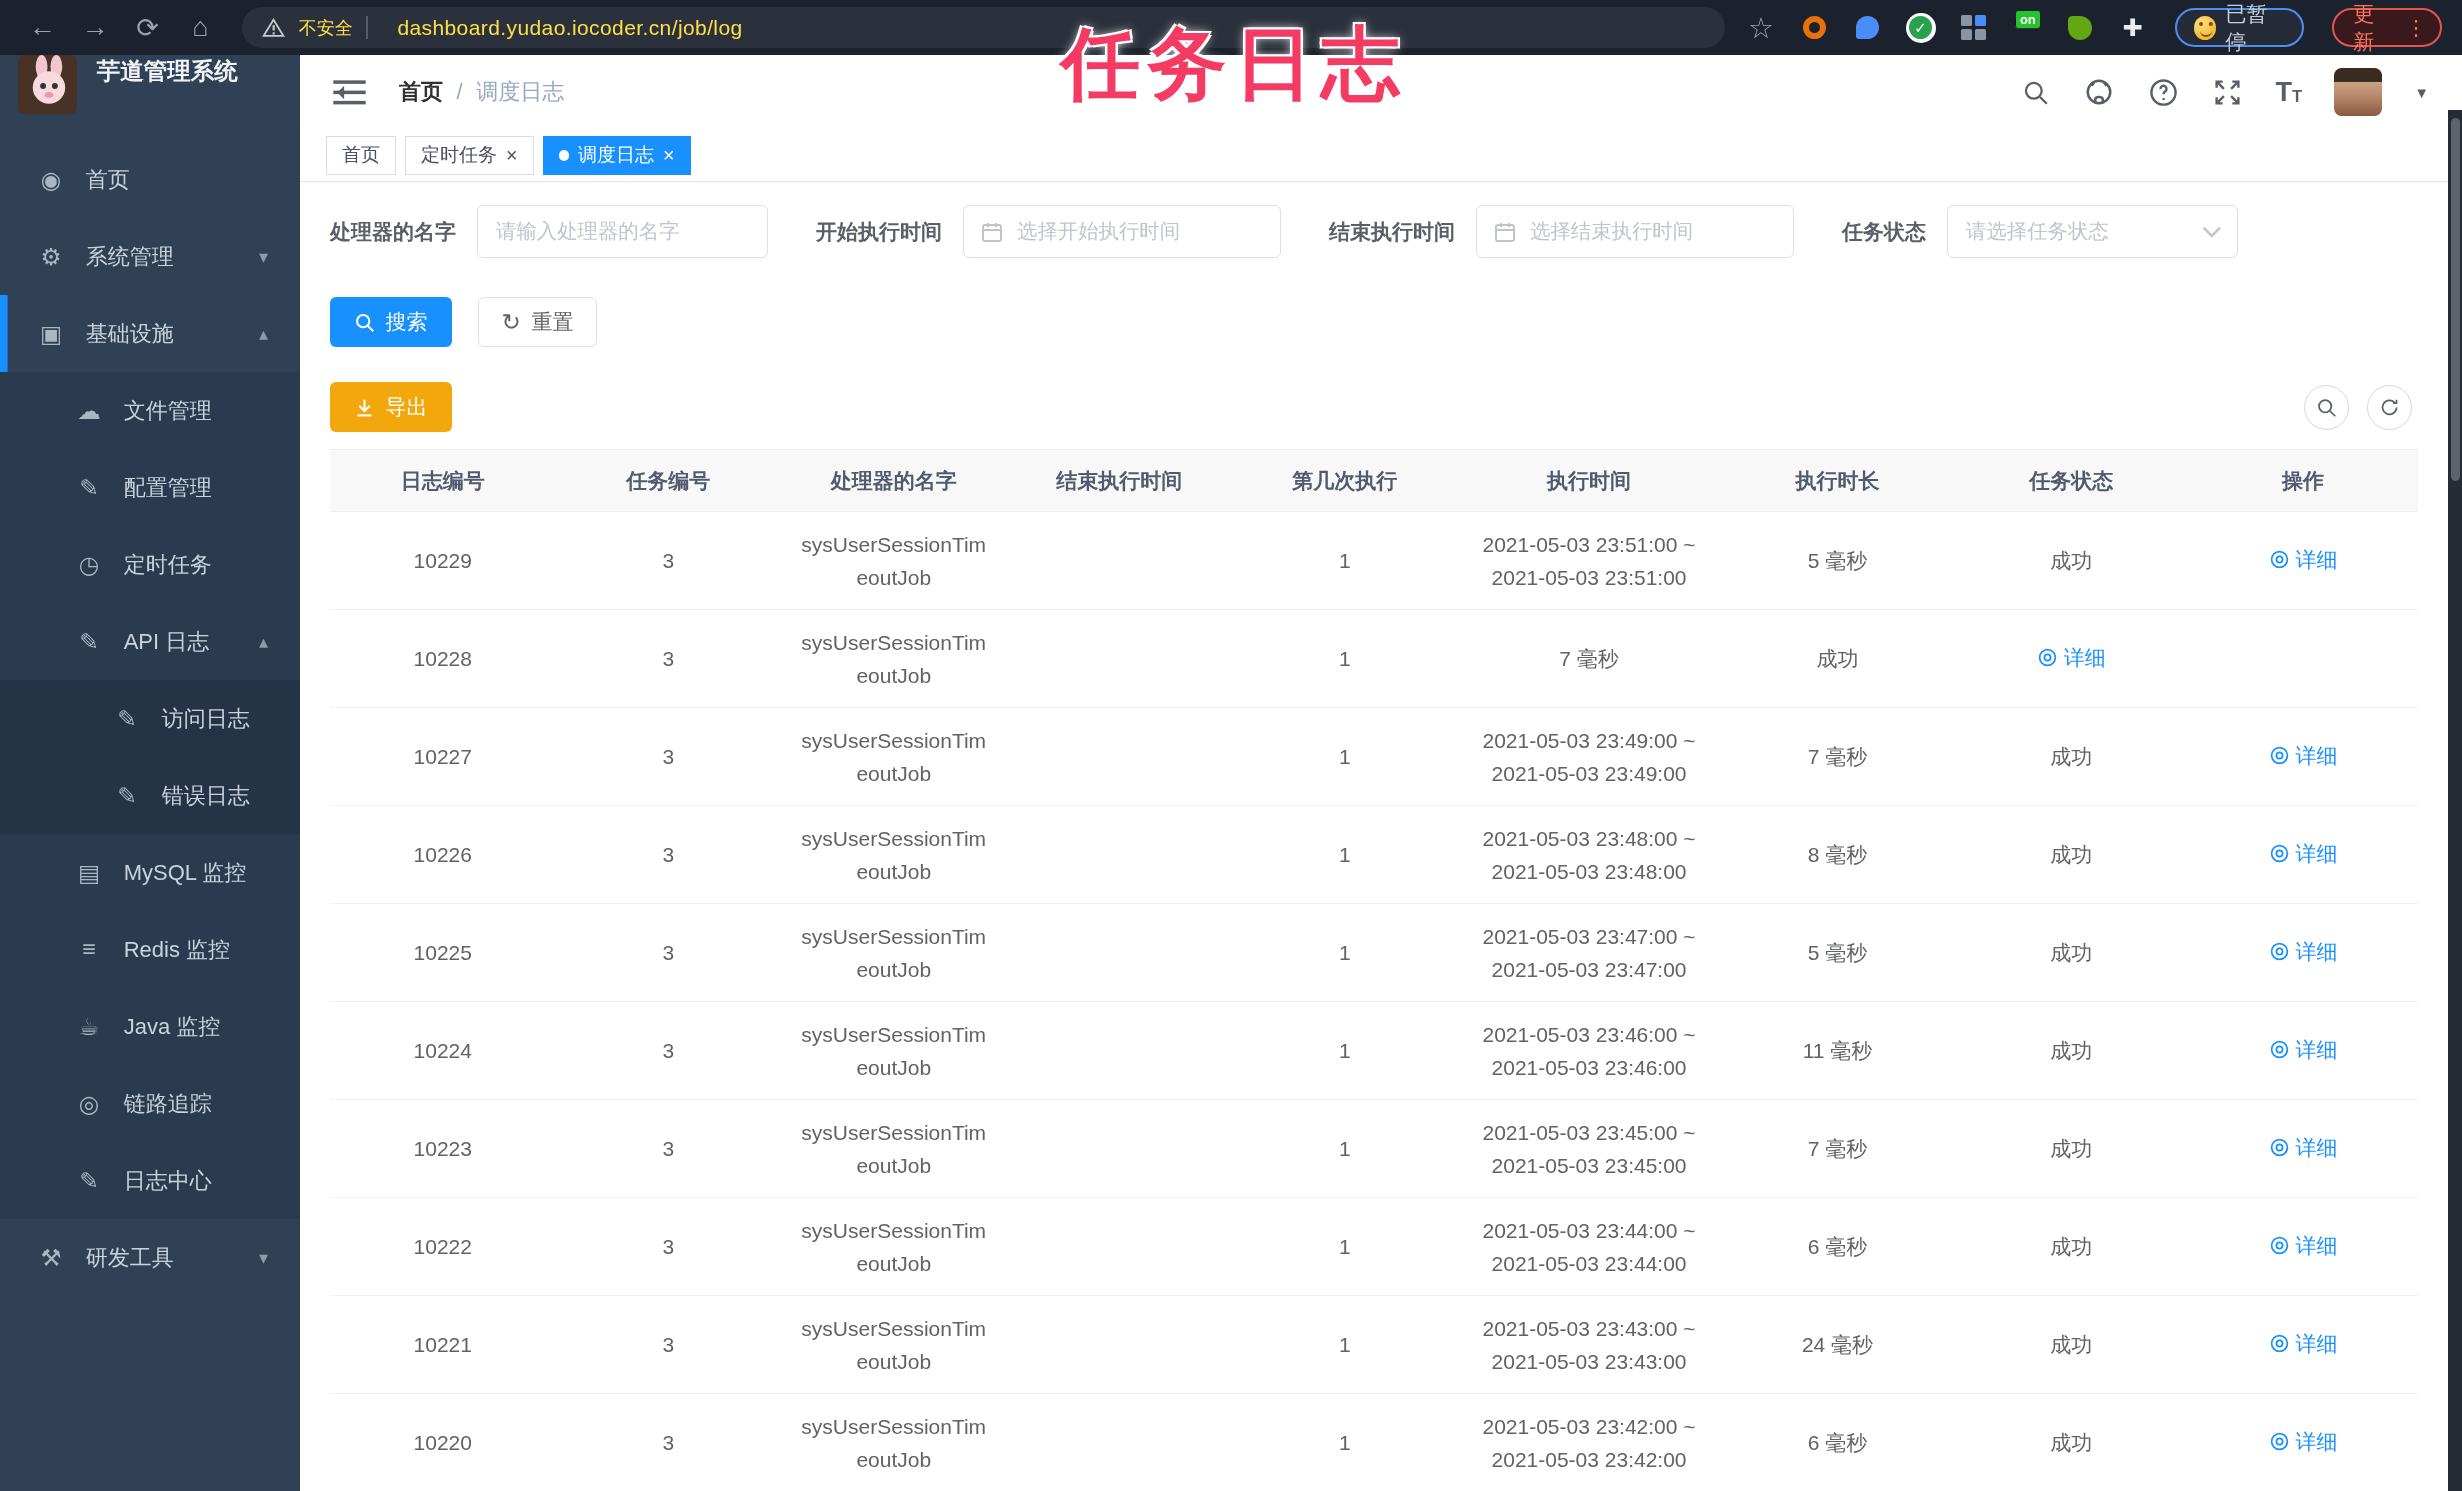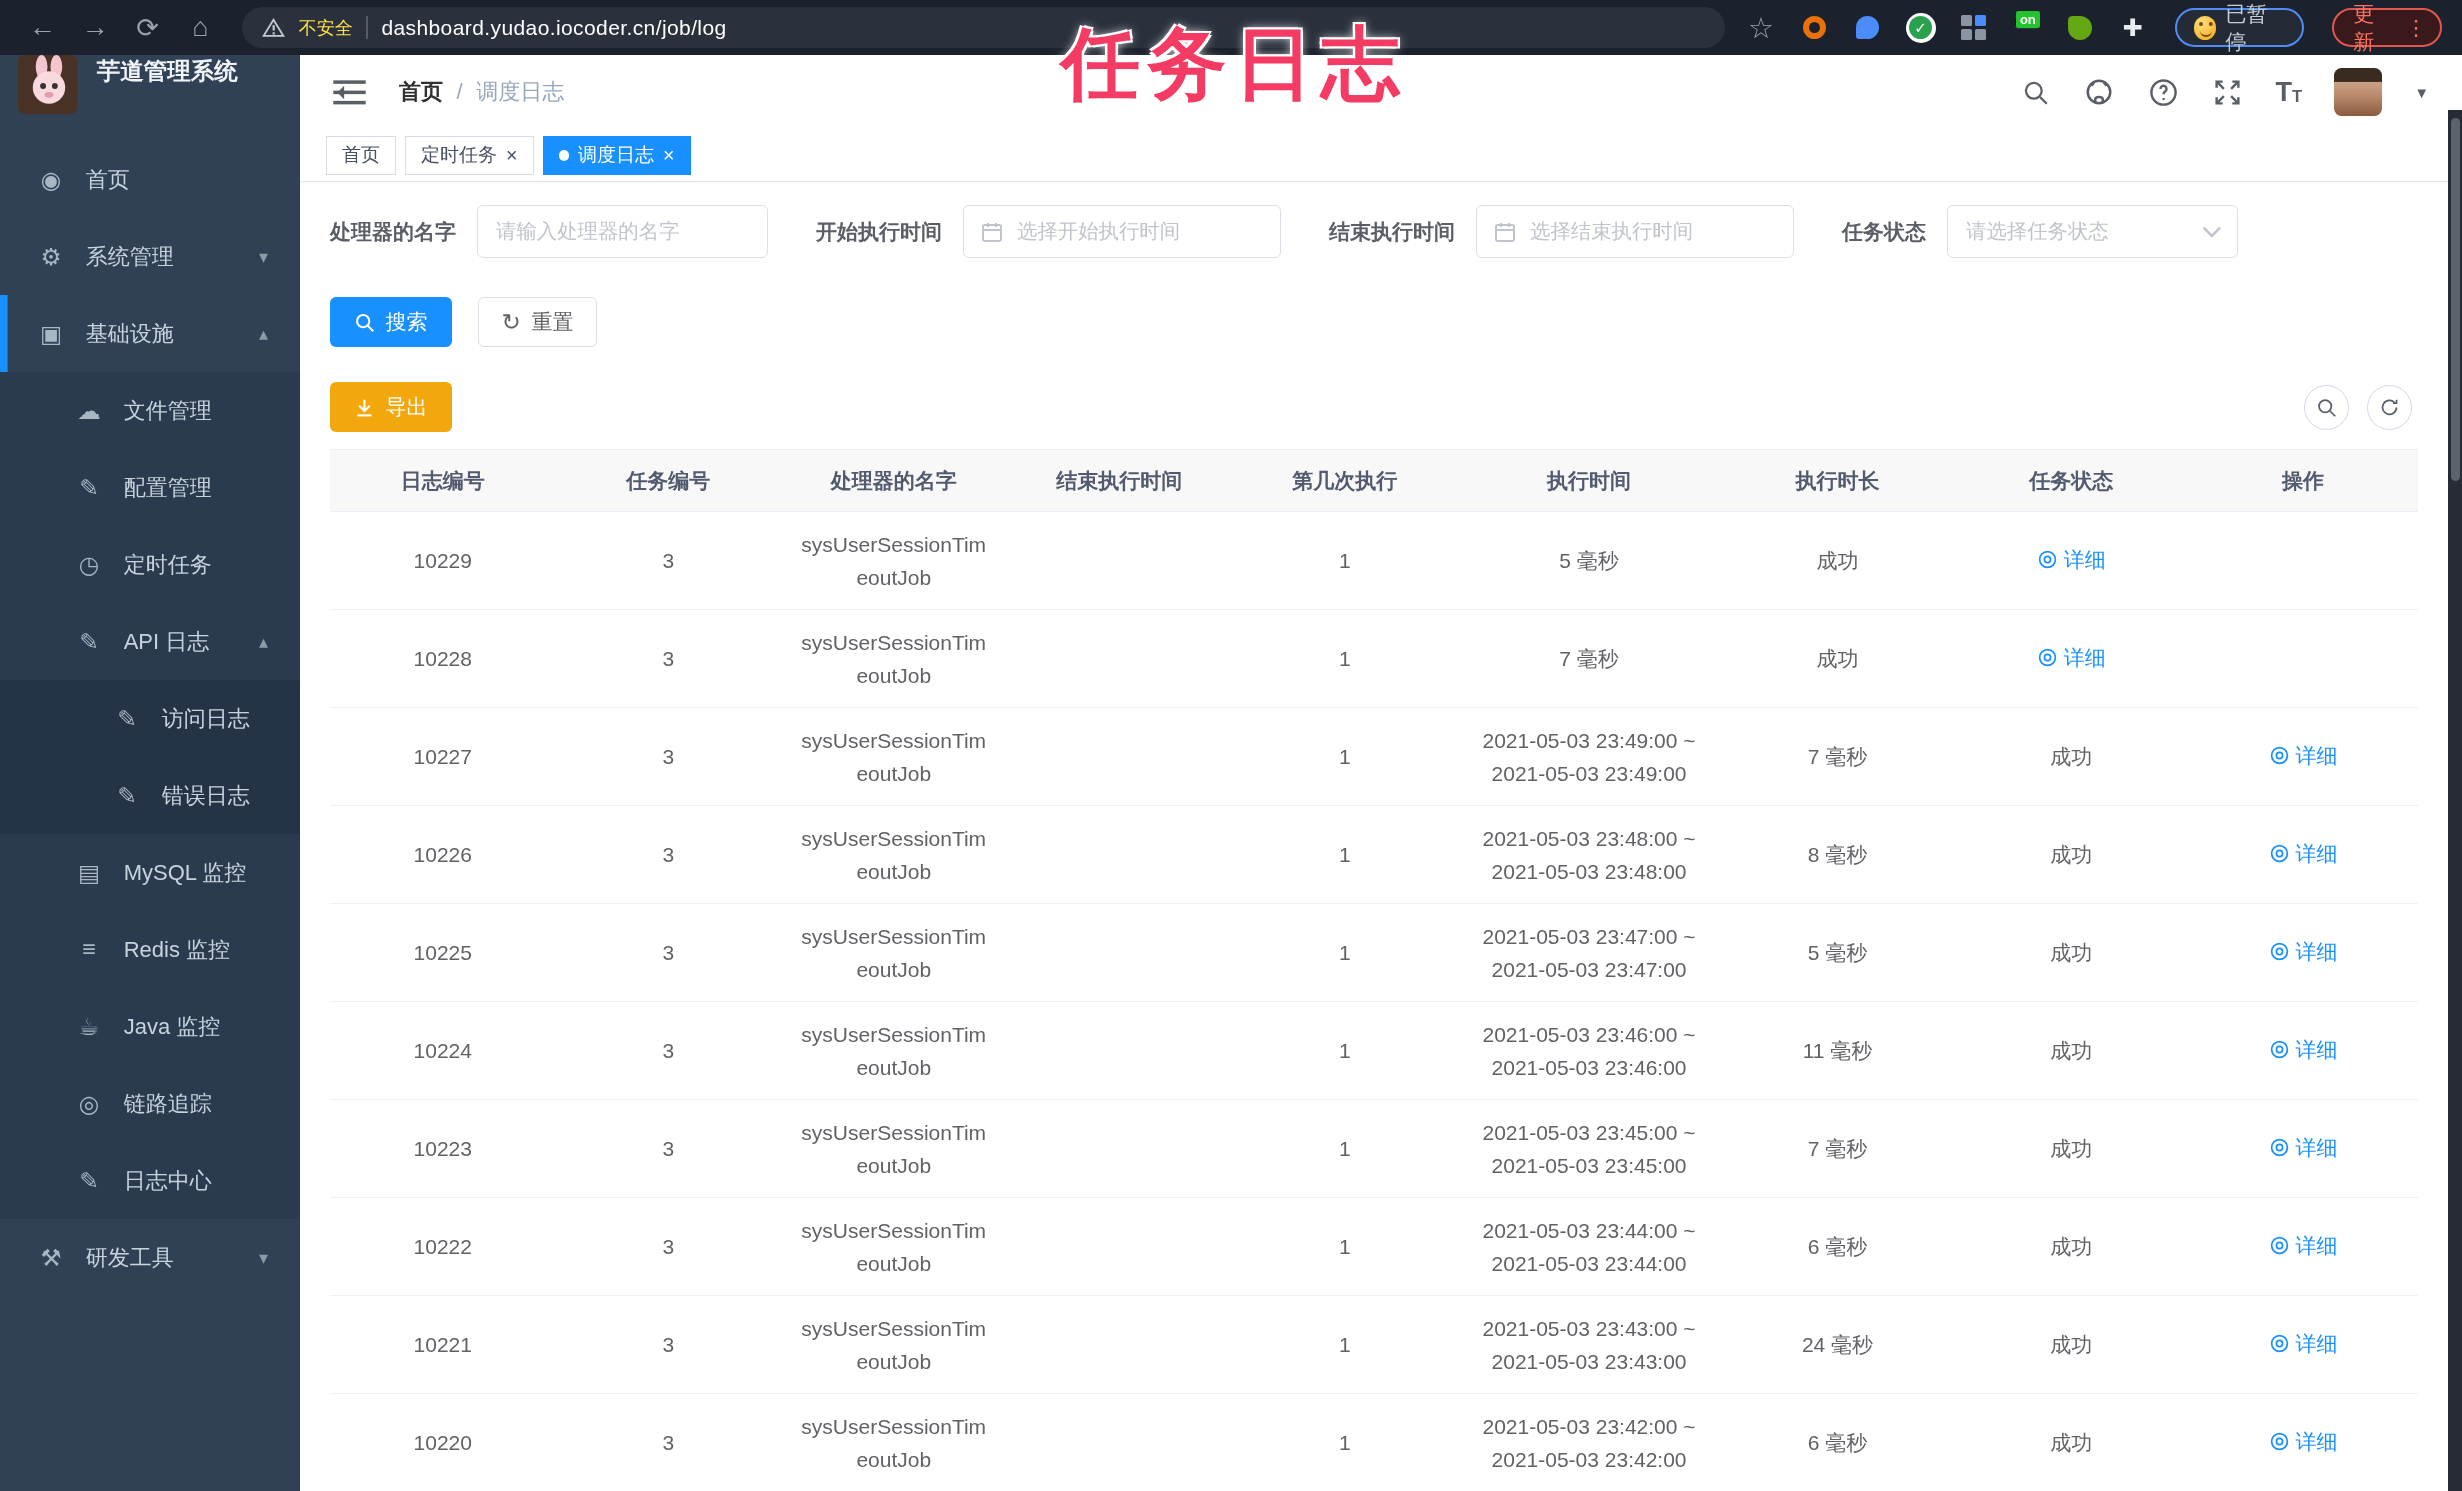--- a/index.html
+++ b/index.html
@@ -8,21 +8,21 @@
 
   
   .browser-bar { position:relative; height:55px; background:#1c222d; display:flex;
     align-items:center; padding:0 19.7px; gap:7.6px; z-index:5; }
   .nav-ic { color:#9aa2ac; font-size:27px; width:47px; text-align:center; cursor:pointer; }
   .url-pill { margin-left:12px; width:1544px; height:41px; background:#2a313c; border-radius:20.4px;
     display:flex; align-items:center; padding:0 19.7px; gap:13.6px; }
   .warn-tri { width:23px; height:19.7px; }
   .sec-label { color:#fde047; font-size:18px; }
   .url-div { width:1.5px; height:23px; background:#555c66; }
-  .url-text { color:#ffffff; font-size:21px; letter-spacing:0.4px; }
+  .url-text { color:#fde047; font-size:21px; letter-spacing:0.4px;margin-left:16px; }
   .star-ic { color:#9aa2ac; font-size:29px; margin-left:15px; }
   .ext-row { display:flex; align-items:center; gap:23px; margin-left:18px; }
   .ext { width:30px; height:30px; display:flex; align-items:center; justify-content:center; }
   .ring-orange { width:23px; height:23px; border:6.8px solid #e8710a; border-radius:50%; }
   .dot-blue { width:23px; height:23px; background:#4b8df8; border-radius:50% 50% 50% 3px; }
   .y-green { width:30px; height:30px; background:#fff; border-radius:50%; display:flex; align-items:center; justify-content:center; }
   .y-green i { width:23.5px; height:23.5px; background:#2aa14c; border-radius:50%; color:#fff; font-style:normal; font-size:15px; font-weight:bold; display:flex; align-items:center; justify-content:center; }
   .grid-ic { display:grid; grid-template-columns:11.4px 11.4px; grid-gap:3px; }
   .grid-ic b { width:11.4px; height:11.4px; background:#8a94a2; border-radius:1.5px; }
   .grid-ic b.blu { background:#4b8df8; }
@@ -447,20 +447,24 @@
 
             <div class="tr">
               <span class="td">10229</span>
               <span class="td">3</span>
               <span class="td">
                 <div>sysUserSessionTim</div>
                 <div>eoutJob</div>
               </span>
               <span class="td"></span>
               <span class="td">1</span>
+              <span class="td">
+                <div>2021-05-03 23:51:00 ~</div>
+                <div>2021-05-03 23:51:00</div>
+              </span>
               <span class="td">5 毫秒</span>
               <span class="td">成功</span>
               <span class="td">
                 <a class="detail-link">
                   <svg width="21" height="21" viewBox="0 0 24 24" fill="none" stroke="#1890ff" stroke-width="2">
                     <circle cx="12" cy="12" r="9"></circle>
                     <circle cx="12" cy="12" r="3.5"></circle>
                   </svg>
                   <span>详细</span>
                 </a>

